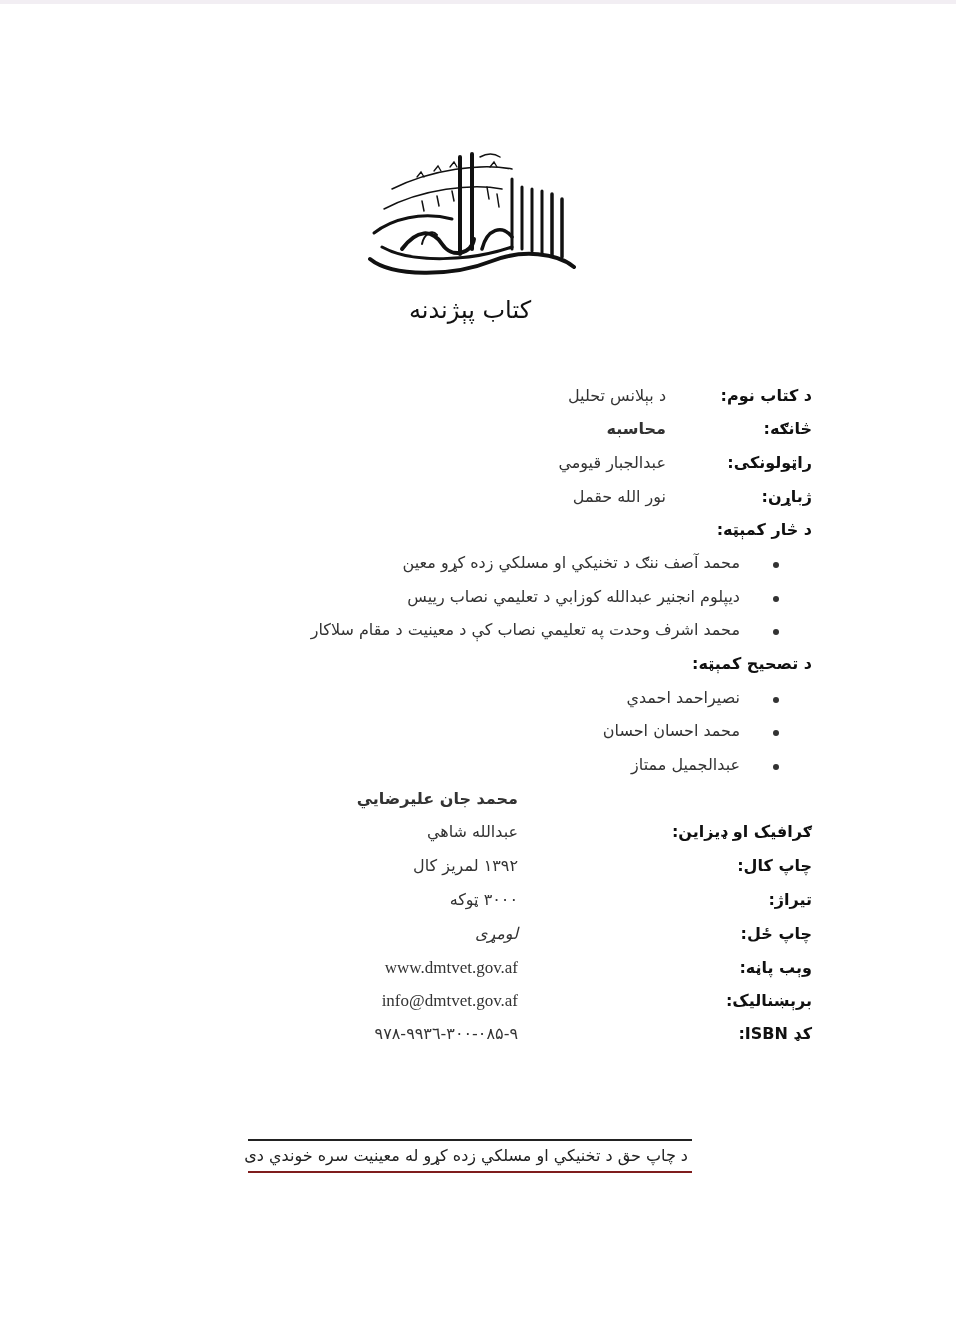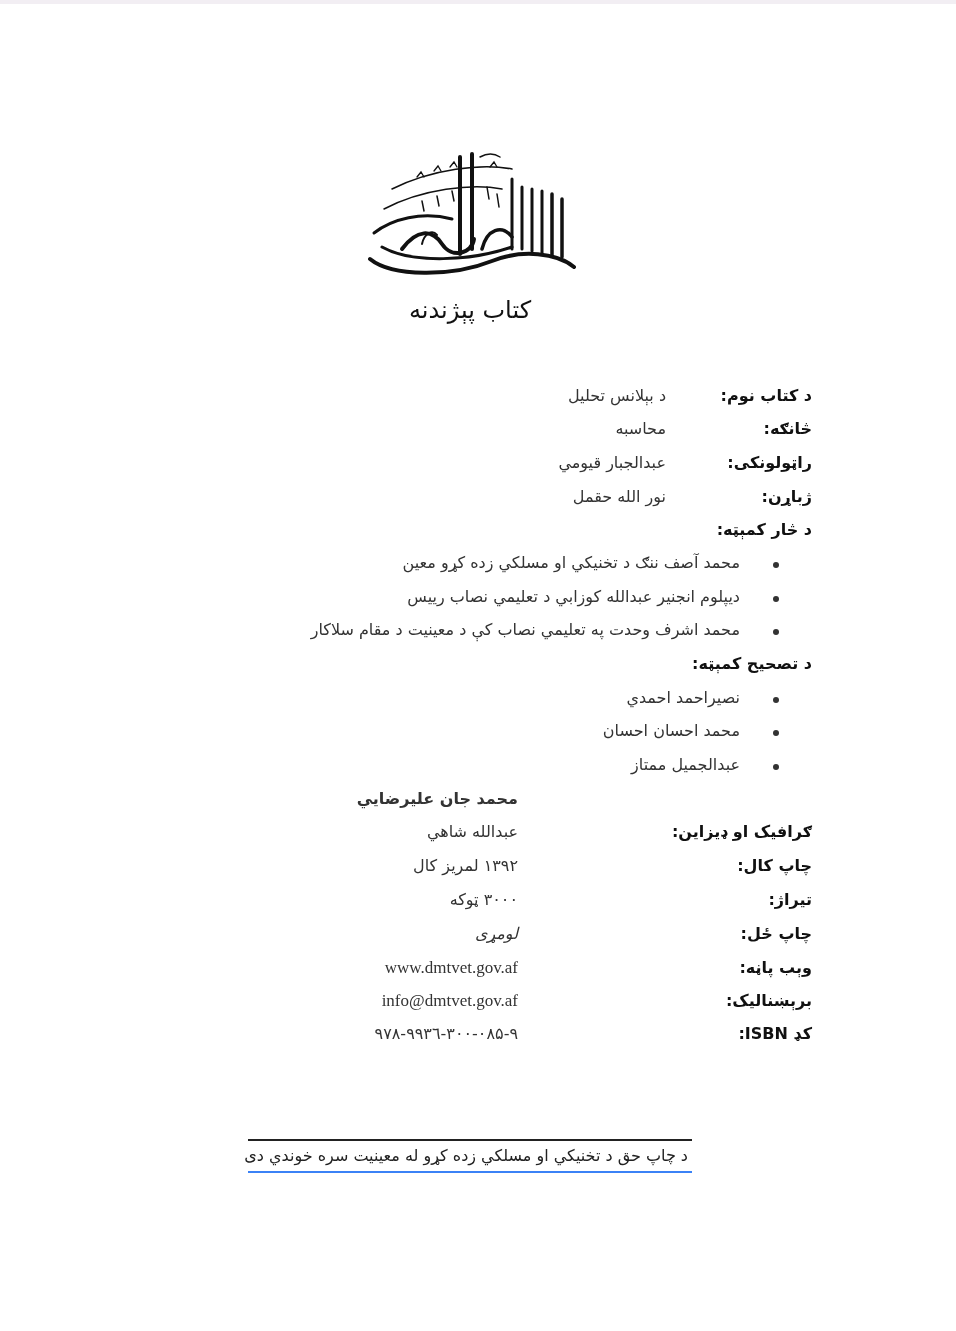--- a/index.html
+++ b/index.html
@@ -21,21 +21,21 @@
     .val { position: absolute; top: 0; color: #333; }
 
     .heading { position: absolute; right: 144px; direction: rtl; font-weight: bold; font-size: 16px; color: #111; white-space: nowrap; }
     .bullet-item { position: absolute; right: 216px; direction: rtl; font-size: 16px; color: #333; white-space: nowrap; }
     .bullet-dot { position: absolute; left: 773px; width: 6px; height: 6px; border-radius: 50%; background: #333; }
 
     .latin { direction: ltr; font-family: "Liberation Serif", serif; font-size: 17px; }
 
     .footer-box {
       position: absolute; left: 248px; top: 1135px; width: 444px; height: 30px;
-      border-top: 2px solid #222; border-bottom: 2px solid #3b82f6;
+      border-top: 2px solid #222; border-bottom: 2px solid #7f1d1d;
     }
     .footer-text {
       position: absolute; right: 4px; top: 5px; direction: rtl; font-size: 16px; color: #222; white-space: nowrap;
     }
   </style>
 </head>
 <body>
 
 <div class="topbar"></div>
 
@@ -67,21 +67,21 @@
   </svg>
 
   <div class="title">کتاب پېژندنه</div>
 
   <div class="row" style="right:144px; top:382px; width:300px; height:22px;">
     <span class="lbl">د کتاب نوم:</span>
     <span class="val" style="right:146px;">د بېلانس تحلیل</span>
   </div>
   <div class="row" style="right:144px; top:415px; width:300px; height:22px;">
     <span class="lbl">څانګه:</span>
-    <span class="val" style="right:146px;">محاسبه</span>
+    <span class="val" style="right:146px;font-weight:bold;">محاسبه</span>
   </div>
   <div class="row" style="right:144px; top:449px; width:300px; height:22px;">
     <span class="lbl">راټولونکی:</span>
     <span class="val" style="right:146px;">عبدالجبار قیومي</span>
   </div>
   <div class="row" style="right:144px; top:483px; width:300px; height:22px;">
     <span class="lbl">ژباړن:</span>
     <span class="val" style="right:146px;">نور الله حقمل</span>
   </div>
 

